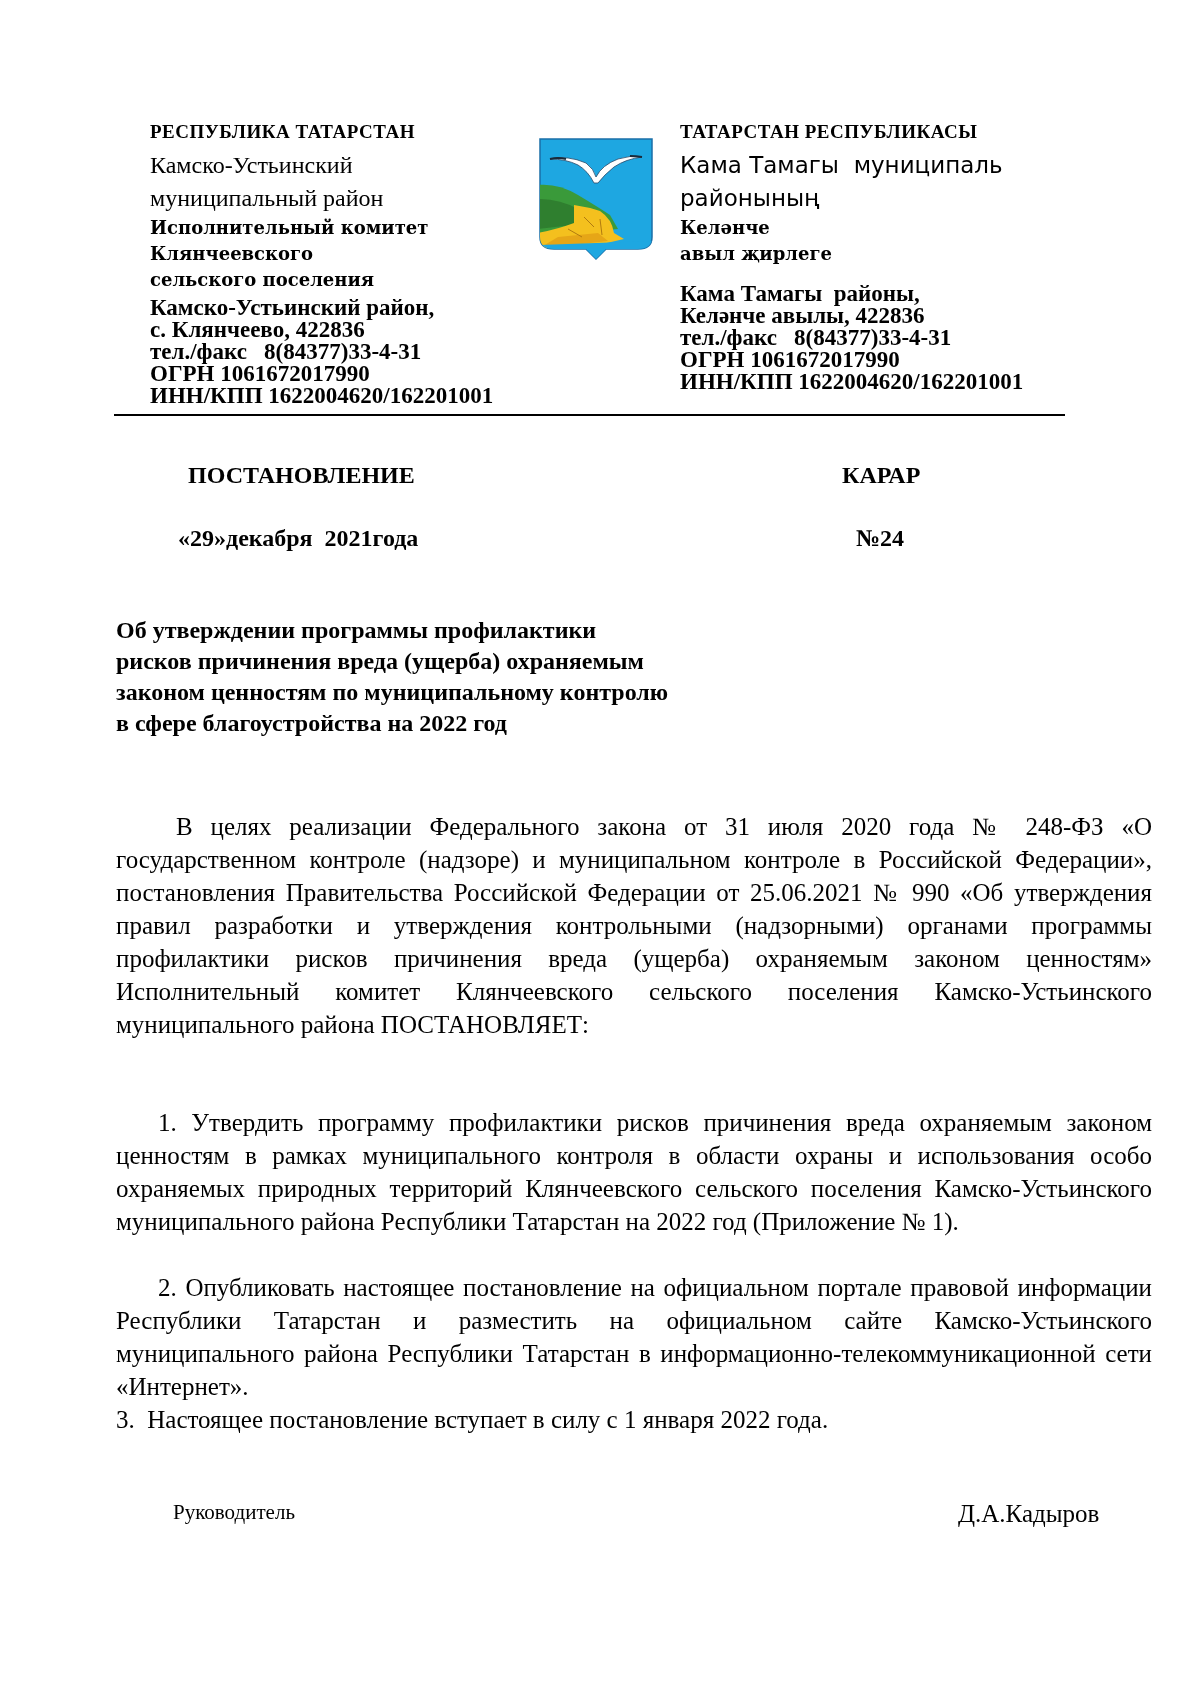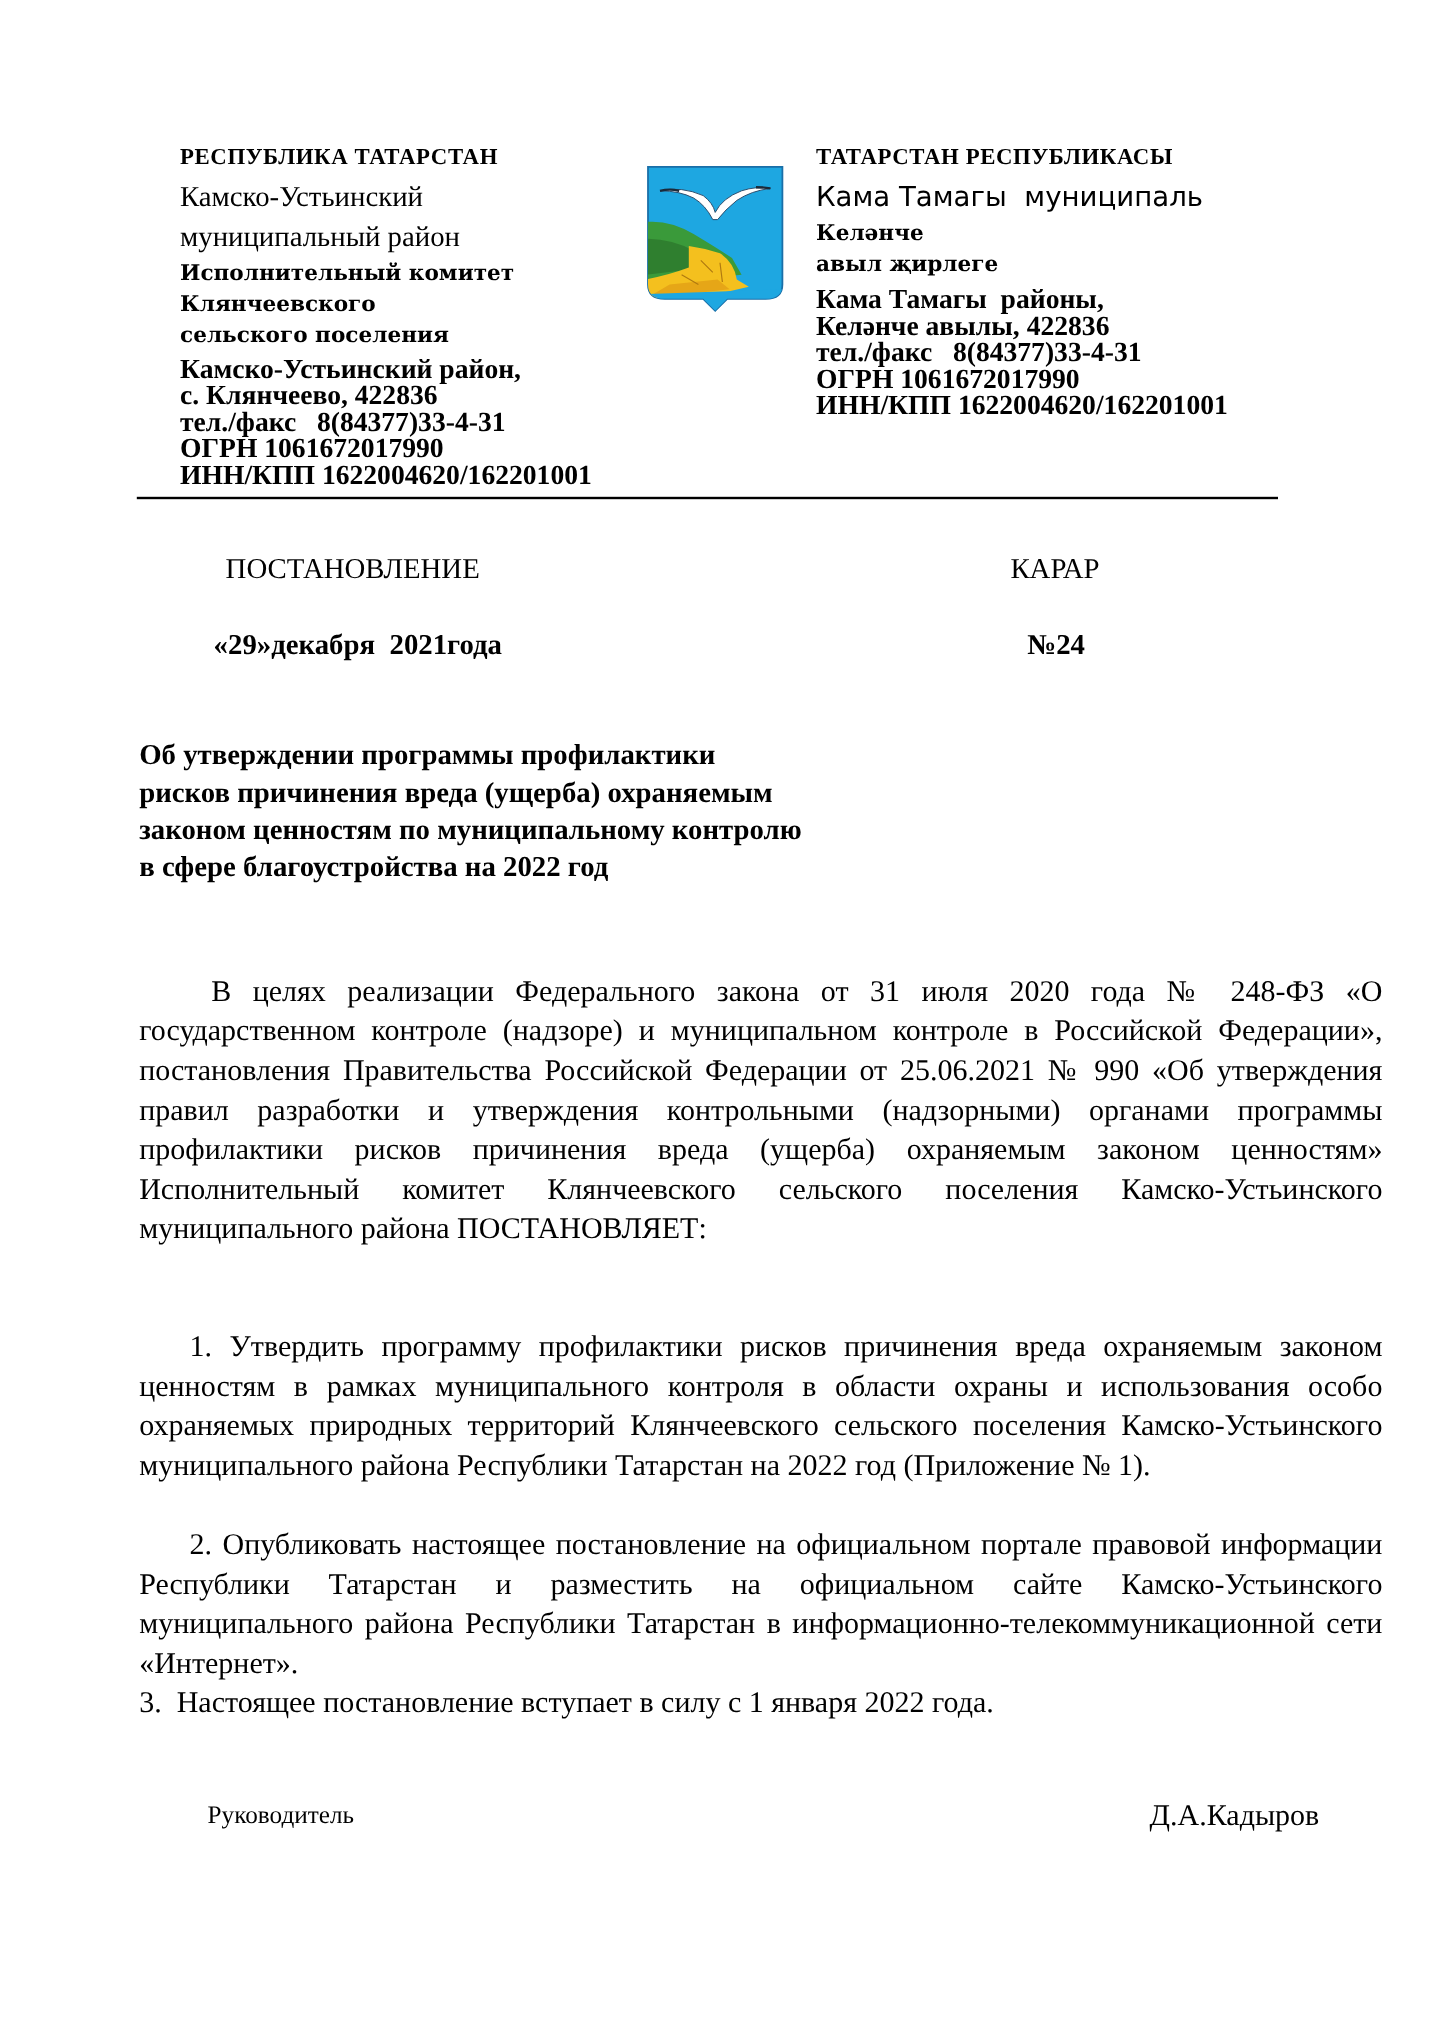--- a/index.html
+++ b/index.html
@@ -8,21 +8,21 @@
   .slab { font-family: "DejaVu Serif", "Liberation Serif", serif; }
   .hdr-col { position: absolute; top: 115px; line-height: 1.12; }
   .hdr-left { left: 150px; width: 350px; }
   .hdr-right { left: 680px; width: 380px; }
   .rep { font-weight: bold; font-size: 19px; letter-spacing: 0.5px; line-height: 34px; }
   .district { font-size: 24px; line-height: 33px; }
   .district-sans { font-family: "DejaVu Sans", "Liberation Sans", sans-serif; font-size: 23px; line-height: 33px; }
   .committee { font-weight: bold; font-size: 18px; line-height: 26px; }
   .addr { font-weight: bold; font-size: 23px; line-height: 22px; }
   .divider { position: absolute; left: 114px; top: 414px; width: 951px; height: 2px; background: #000; }
-  .doc-type { position: absolute; top: 462px; font-weight: normal; font-size: 24px; }
+  .doc-type { position: absolute; top: 462px; font-weight: bold; font-size: 24px; }
   .doc-type.left { left: 188px; }
   .doc-type.right { left: 842px; }
   .doc-date { position: absolute; top: 525px; left: 178px; font-weight: bold; font-size: 24px; white-space: pre; }
   .doc-num { position: absolute; top: 525px; left: 856px; font-weight: bold; font-size: 24px; }
   .subject { position: absolute; top: 615px; left: 116px; width: 700px; font-weight: bold; font-size: 24px; line-height: 31px; }
   .body-text { position: absolute; left: 116px; width: 1036px; font-size: 25px; line-height: 33px; text-align: justify; }
   .p-intro { top: 810px; text-indent: 60px; }
   .p-item1 { top: 1106px; text-indent: 42px; }
   .p-item2 { top: 1271px; text-indent: 42px; }
   .p-item3 { top: 1403px; }
@@ -69,23 +69,24 @@
 
     <path d="M12 22 Q30 18 48 26 Q56 32 58 40 Q64 28 80 22 Q92 18 104 20 Q88 22 76 30 Q66 38 60 46 L56 46 Q50 34 40 28 Q28 22 12 22 Z" fill="#ffffff" stroke="#2a4a6a" stroke-width="0.8"></path>
     <path d="M12 22 Q20 20 28 22" stroke="#1a2a3a" stroke-width="2" fill="none"></path>
     <path d="M92 19 Q98 19 104 20" stroke="#1a2a3a" stroke-width="2" fill="none"></path>
   </svg>
 </div>
 
 <div class="hdr-col hdr-right serif">
   <div class="rep">ТАТАРСТАН РЕСПУБЛИКАСЫ</div>
   <div class="district-sans" style="white-space:pre">Кама Тамагы  муниципаль</div>
+  <div class="district-sans">районының</div>
   <div class="committee slab">Келәнче</div>
   <div class="committee slab">авыл җирлеге</div>
-  <div class="addr" style="margin-top:5px;white-space:pre">Кама Тамагы  районы,</div>
+  <div class="addr" style="margin-top:16px;white-space:pre">Кама Тамагы  районы,</div>
   <div class="addr">Келәнче авылы, 422836</div>
   <div class="addr" style="white-space:pre">тел./факс   8(84377)33-4-31</div>
   <div class="addr">ОГРН 1061672017990</div>
   <div class="addr">ИНН/КПП 1622004620/162201001</div>
 </div>
 
 <div class="divider"></div>
 
 <div class="doc-type left serif">ПОСТАНОВЛЕНИЕ</div>
 <div class="doc-type right serif">КАРАР</div>

